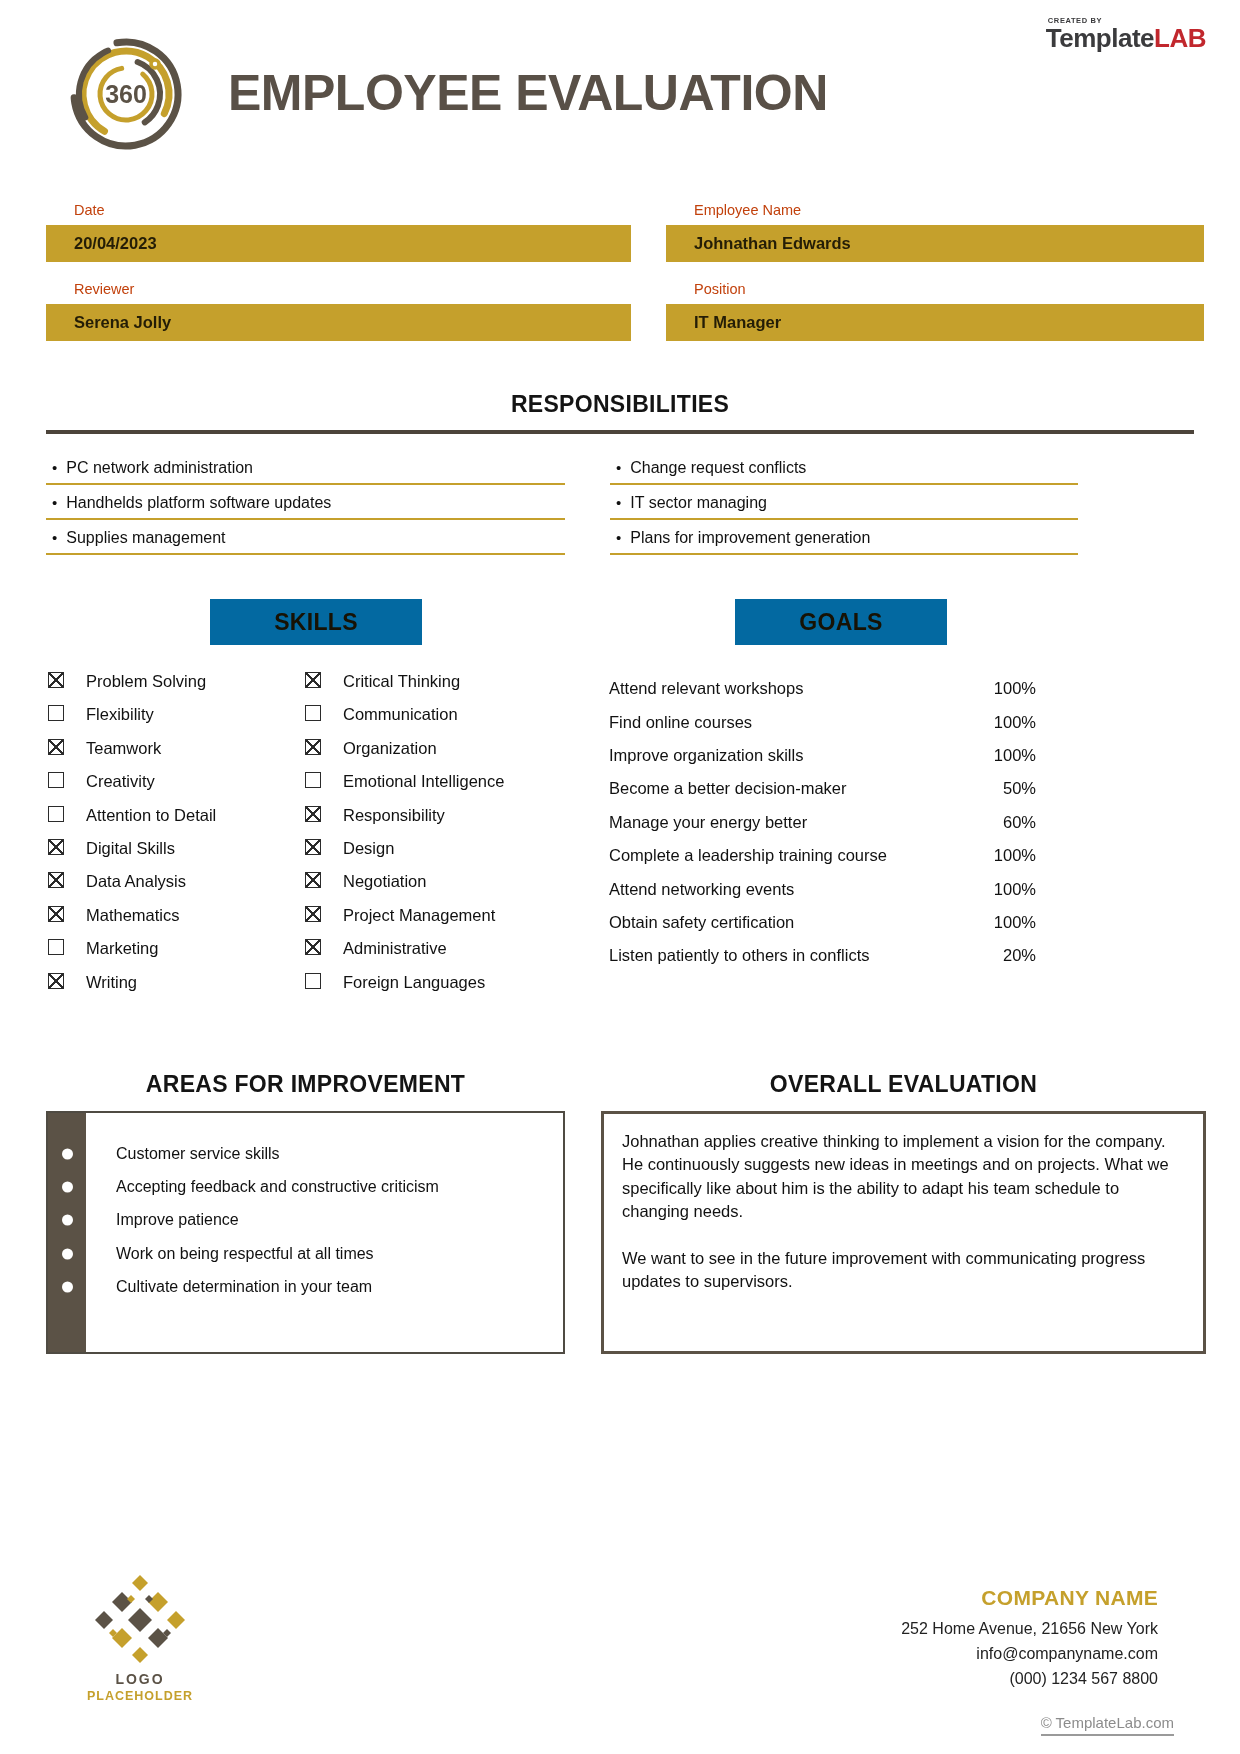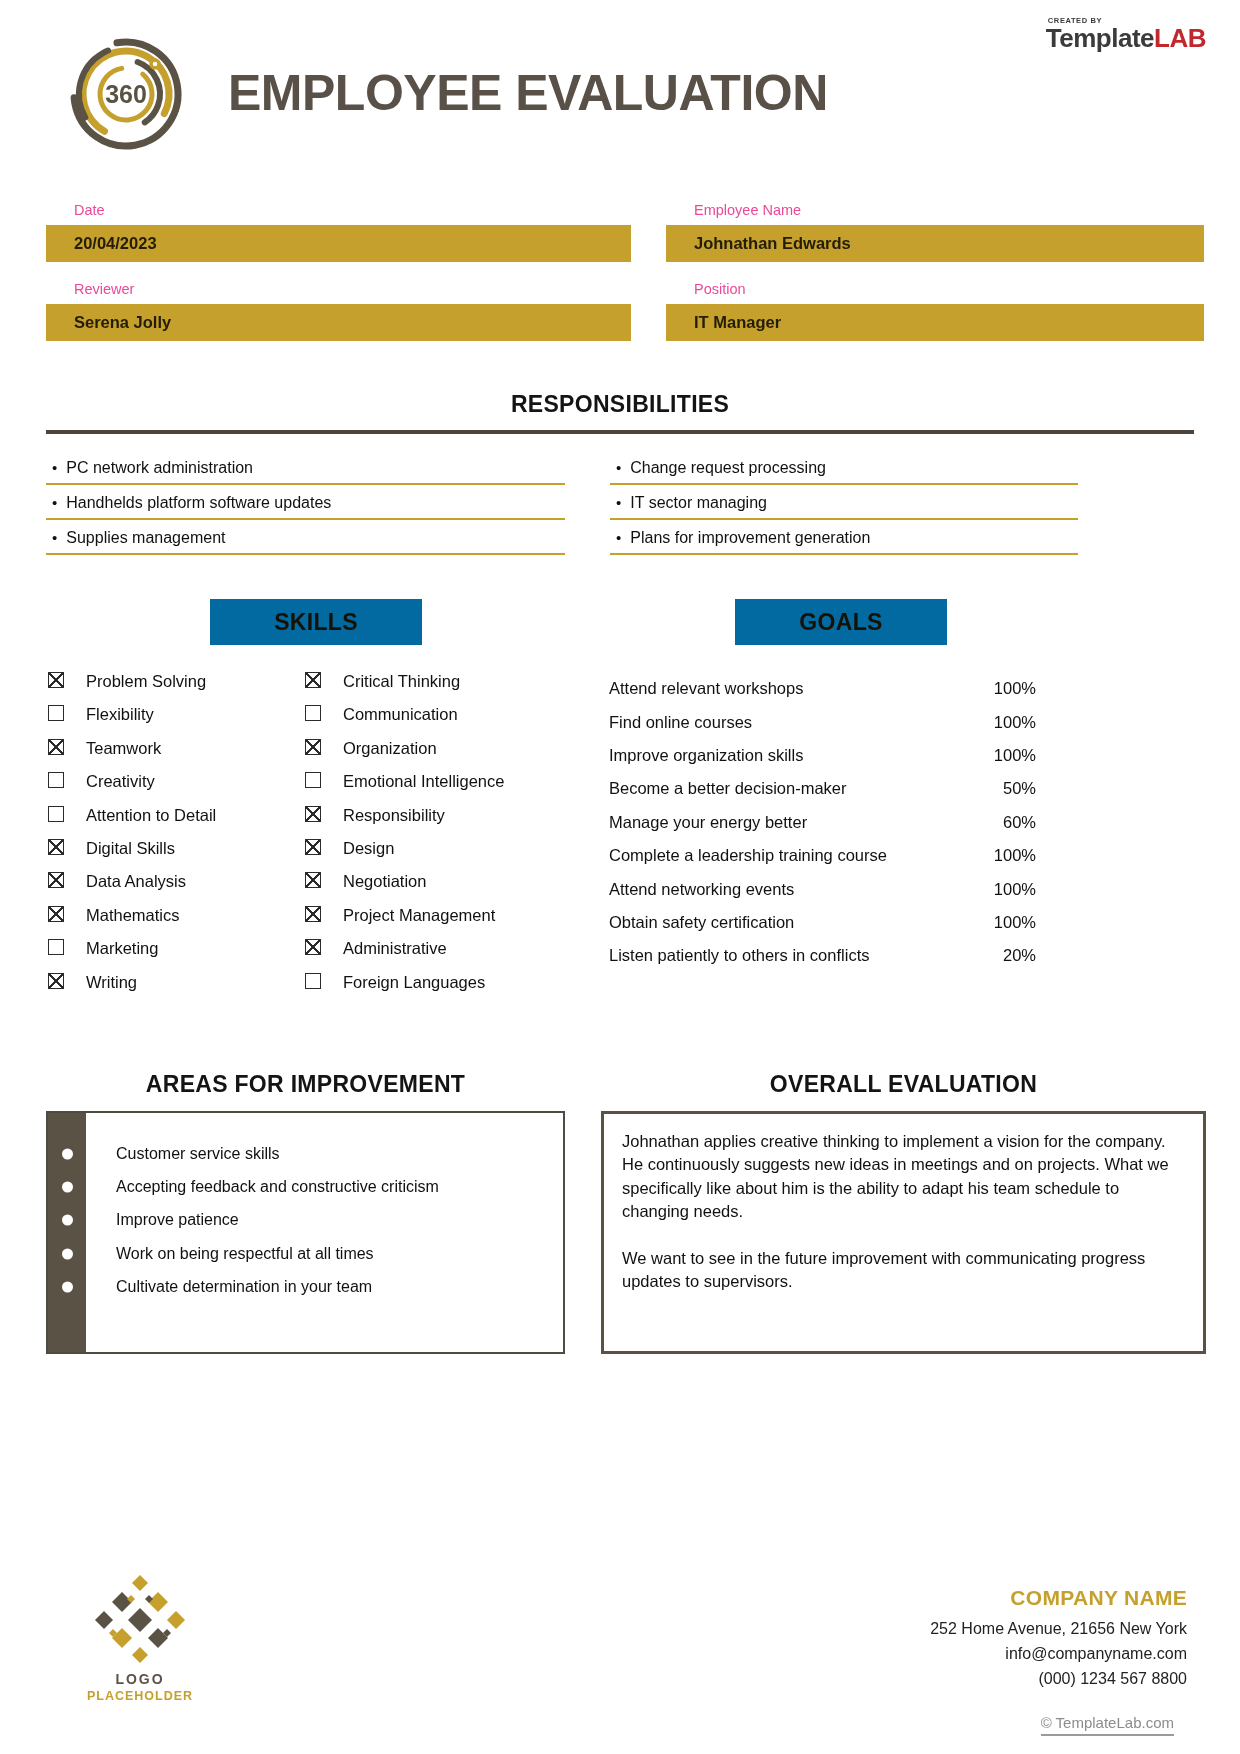--- a/index.html
+++ b/index.html
@@ -20,21 +20,21 @@
     position:absolute; top:56px; left:222px; font-size:50px; font-weight:bold;
     color:#595047; letter-spacing:-.5px; white-space:nowrap;
   }
   
   .fields { position:absolute; top:190px; left:40px; right:40px; height:150px; }
   .field { position:absolute; }
   .f1 { left:0; top:0; width:585px; }
   .f2 { left:620px; top:0; width:538px; }
   .f3 { left:0; top:79px; width:585px; }
   .f4 { left:620px; top:79px; width:538px; }
-  .field-label { font-size:14.5px; color:#ec4899; margin:4px 0 7px 28px; }
+  .field-label { font-size:14.5px; color:#c2410c; margin:4px 0 7px 28px; }
   .field-value {
     height:37px; background:#c5a02c; display:flex; align-items:center;
     padding-left:28px; font-weight:bold; font-size:16.5px; color:#241d06;text-align:center;
   }
   
   .resp { position:absolute; top:383px; left:40px; right:40px; }
   .section-title { font-size:23px; font-weight:bold; color:#141414; text-align:center; letter-spacing:.3px; }
   .resp-divider { height:4px; background:#4c443a; margin-top:12px; }
   .resp-cols { display:flex; margin-top:16px; }
   .resp-col.left { width:519px; }
@@ -78,21 +78,21 @@
   .imp-list { position:absolute; left:0; right:0; top:24px; }
   .imp-row { position:relative; height:33.4px; display:flex; align-items:center; padding-left:68px; font-size:16px; color:#111; }
   .imp-dot { position:absolute; left:14px; top:50%; transform:translateY(-50%); width:11px; height:11px; border-radius:50%; background:#fff; }
   .ov-box { margin-top:13px; height:243px; border:3px solid #5b5246; padding:16px 18px 0; background:#fff; }
   .ov-p { font-size:16.5px; line-height:1.42; color:#111; margin-bottom:23px; }
   
   .footer-logo { position:absolute; left:76px; top:1565px; width:116px; text-align:center; }
   .footer-logo svg { display:block; margin:0 auto; }
   .flogo-line1 { font-size:14px; font-weight:bold; color:#5b5246; letter-spacing:2px; margin-top:2px; }
   .flogo-line2 { font-size:12.5px; font-weight:bold; color:#c5a02c; letter-spacing:1px; margin-top:2px; }
-  .company-block { position:absolute; right:47px; top:1578px; text-align:right; }
+  .company-block { position:absolute; right:76px; top:1578px; text-align:right; }
   .company-name { font-size:21px; font-weight:bold; color:#c5a02c; margin-bottom:7px; letter-spacing:.3px; }
   .company-line { font-size:16px; color:#222; line-height:1.55; }
   .copyright {
     position:absolute; right:60px; top:1706px; font-size:15px; color:#8c8c8c;
     border-bottom:2px solid #9a9a9a; padding-bottom:3px; text-decoration:none;
   }
 </style>
 </head>
 <body>
 
@@ -150,21 +150,21 @@
             <span class="resp-text">Handhelds platform software updates</span>
           </div>
           <div class="resp-item">
             <span class="bullet">•</span>
             <span class="resp-text">Supplies management</span>
           </div>
         </div>
       <div class="resp-col right" id="resp-right">
           <div class="resp-item">
             <span class="bullet">•</span>
-            <span class="resp-text">Change request processing</span>
+            <span class="resp-text">Change request conflicts</span>
           </div>
           <div class="resp-item">
             <span class="bullet">•</span>
             <span class="resp-text">IT sector managing</span>
           </div>
           <div class="resp-item">
             <span class="bullet">•</span>
             <span class="resp-text">Plans for improvement generation</span>
           </div>
         </div>

